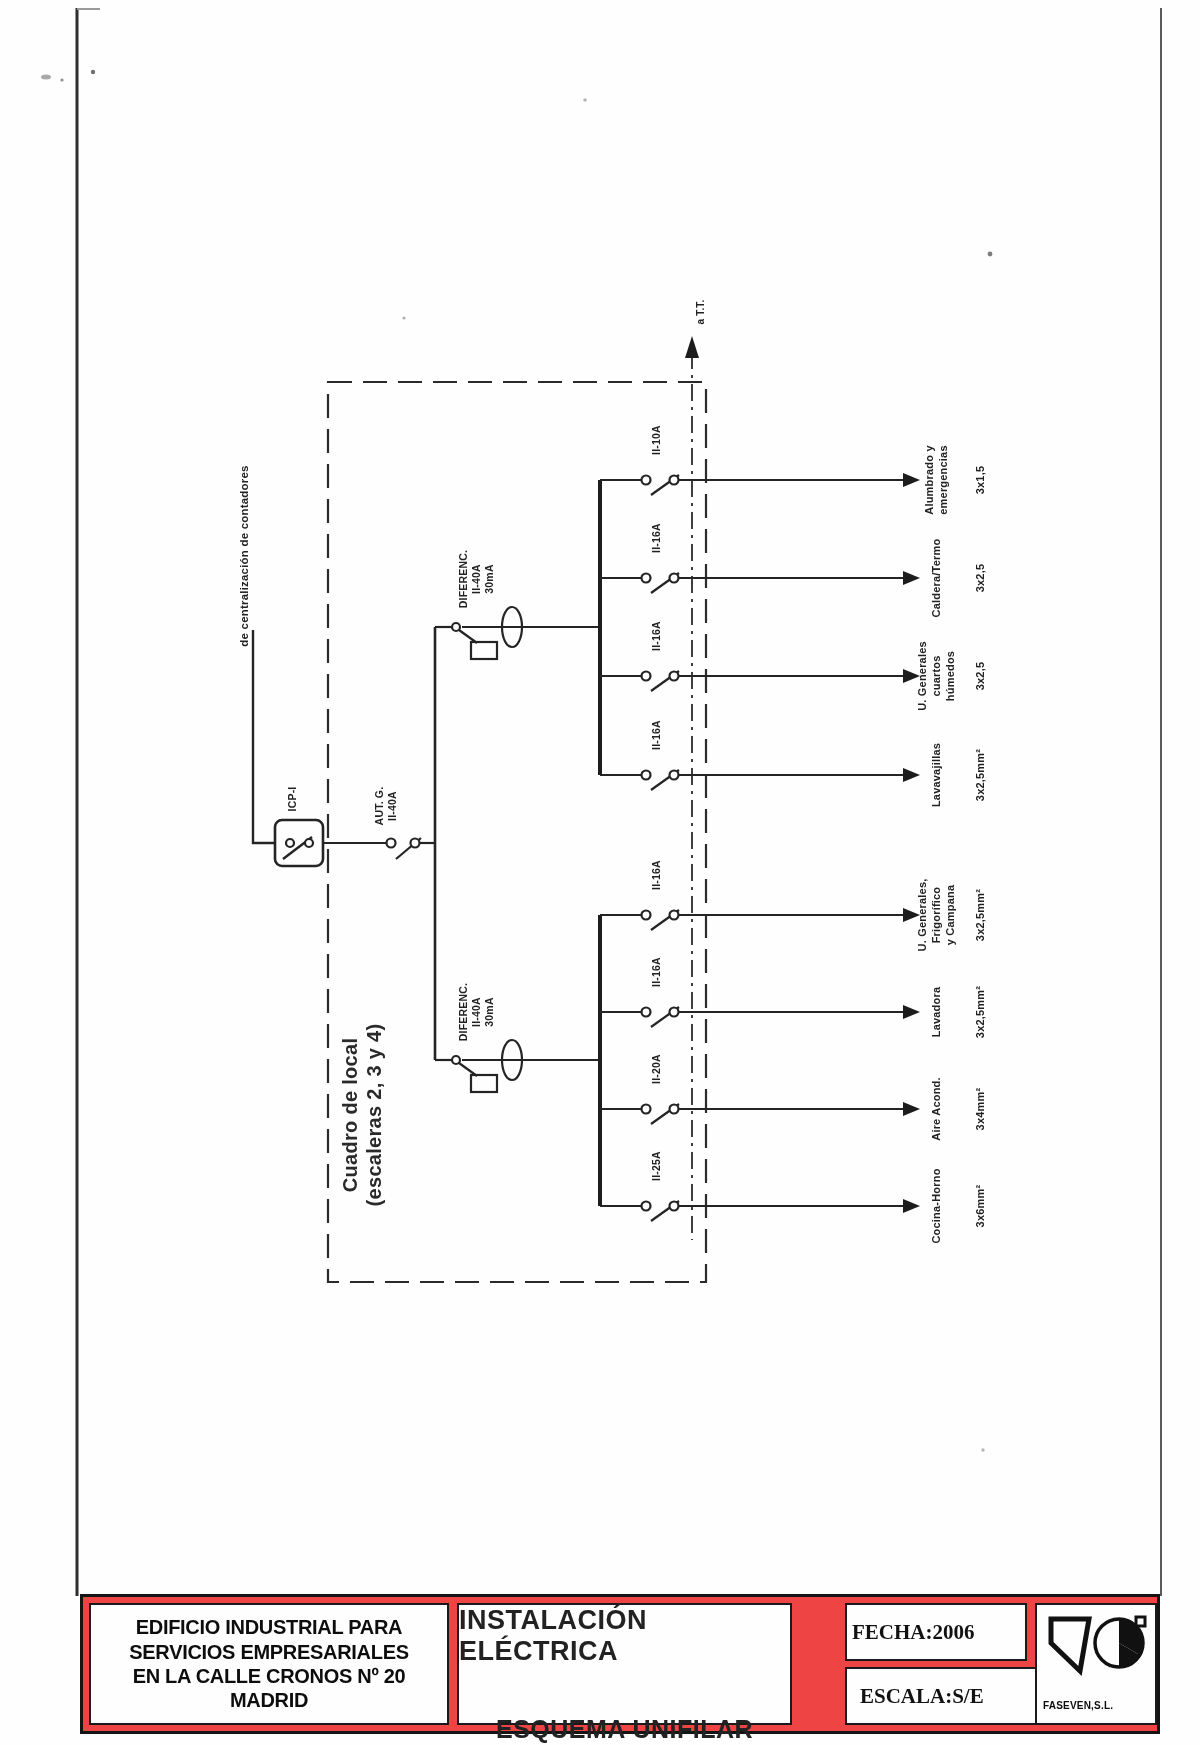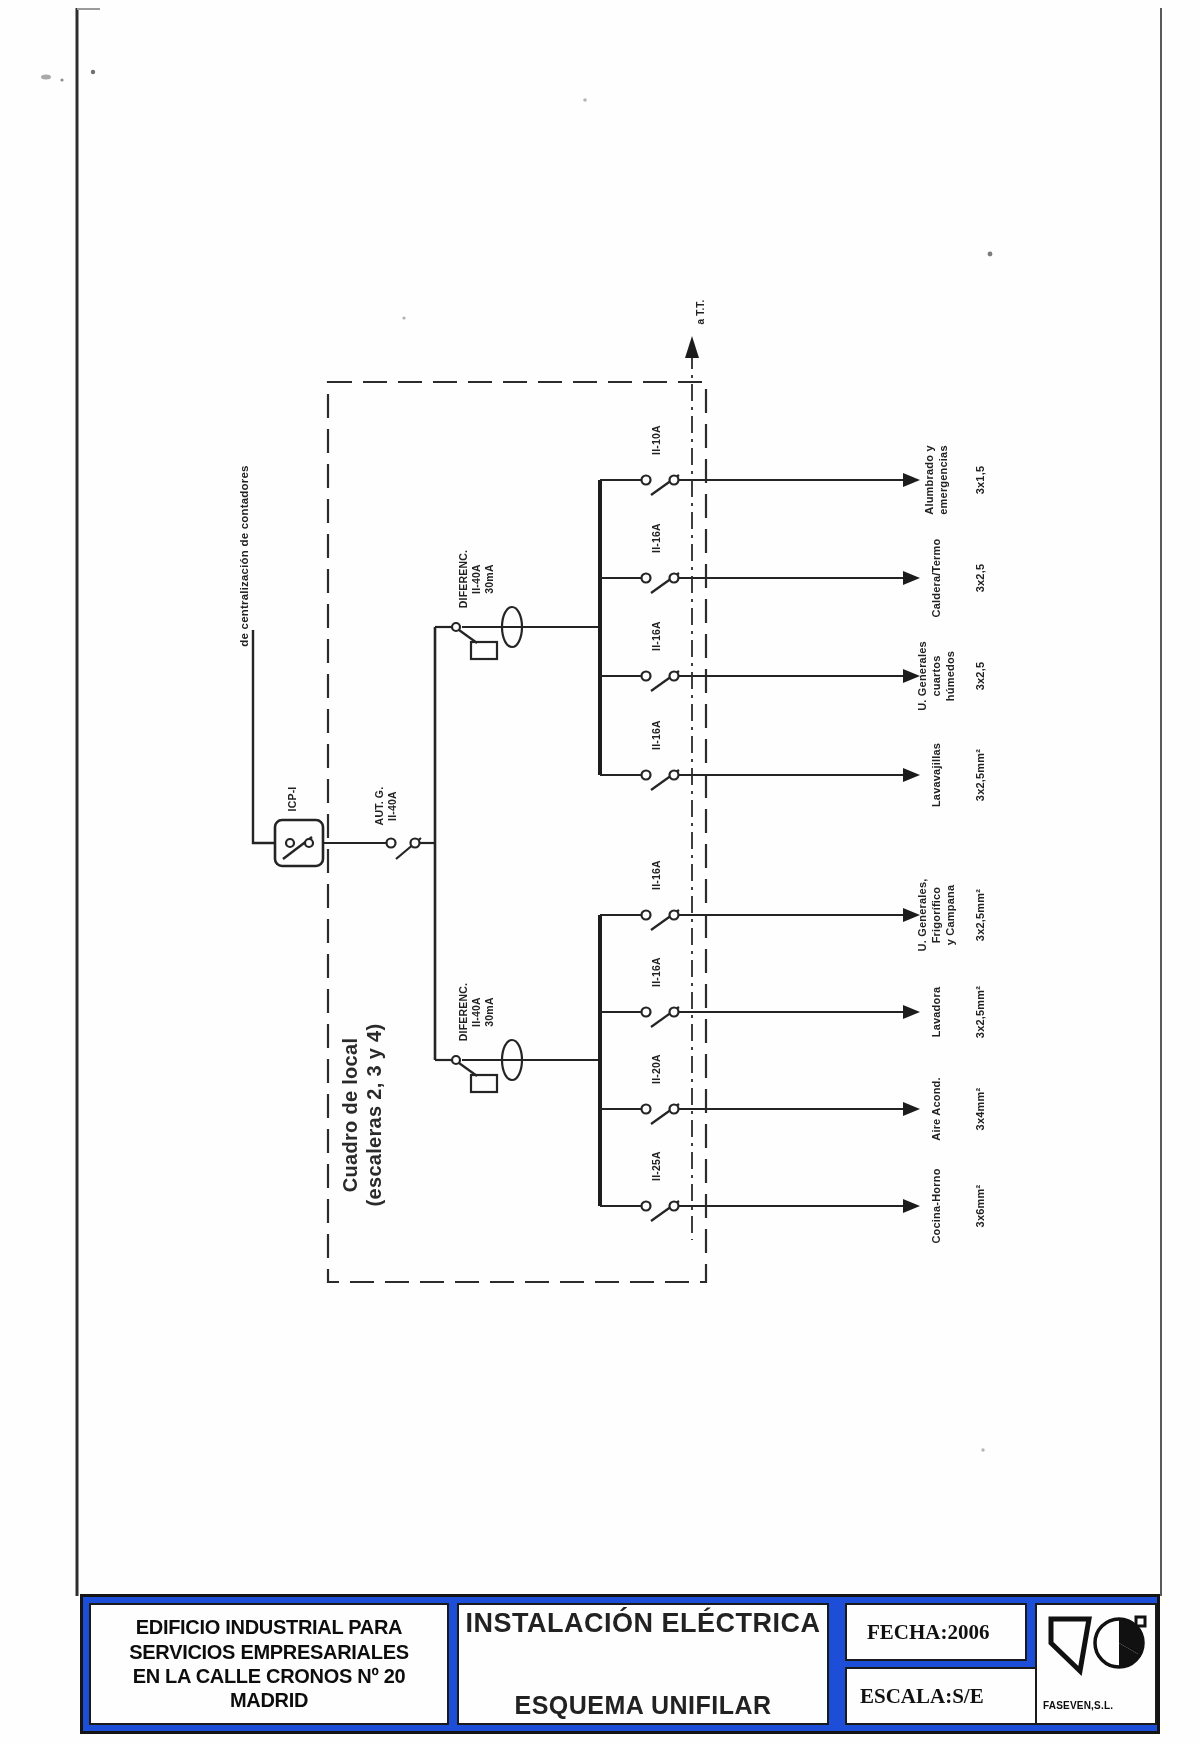--- a/index.html
+++ b/index.html
@@ -14,37 +14,37 @@
   .vlabel{
     position:absolute; white-space:pre-line; text-align:center;
     transform:translate(-50%,-50%) rotate(-90deg);
     font-weight:700; color:#222; line-height:1.25; letter-spacing:.2px;
   }
   .f10{font-size:10px;} .f105{font-size:10.5px;} .f11{font-size:11px;} .f115{font-size:11.5px;}
   .board-lbl{font-size:20px; font-weight:600; line-height:1.22; color:#2a2a2a; letter-spacing:.3px;}
   
   .tb-outer{
     position:absolute; left:80px; top:1594px; width:1080px; height:140px;
-    border:3px solid #141414; box-sizing:border-box; background:#1d4ed8;
+    border:3px solid #141414; box-sizing:border-box; background:#ef4444;
   }
   .tb-cell{position:absolute; border:2.5px solid #1a1a1a; box-sizing:border-box; background:#fefefe;}
   .tb-project{
     left:6px; top:6px; width:360px; height:122px;
     display:flex; align-items:center; justify-content:center; text-align:center;
     font-size:20px; font-weight:800; line-height:1.22; letter-spacing:-0.3px;
     white-space:pre-line; color:#0d0d0d;
   }
   .tb-title{
-    left:374px; top:6px; width:372px; height:122px;
+    left:374px; top:6px; width:335px; height:122px;
     display:flex; flex-direction:column; align-items:center; justify-content:space-evenly;
     color:#222;
   }
   .tb-title .l1{font-size:27px; font-weight:600; letter-spacing:.5px;}
   .tb-title .l2{font-size:25px; font-weight:600; letter-spacing:.5px;margin-top:48px;}
-  .tb-fecha{left:762px; top:6px; width:182px; height:58px; display:flex; align-items:center; padding-left:20px;}
+  .tb-fecha{left:762px; top:6px; width:182px; height:58px; display:flex; align-items:center; padding-left:5px;}
   .tb-escala{left:762px; top:70px; width:212px; height:58px; display:flex; align-items:center; padding-left:13px;}
   .tb-fecha,.tb-escala{font-family:"Liberation Serif", serif; font-weight:700; font-size:21px; color:#111;}
   .tb-fecha .val{}
   .tb-logo{left:952px; top:6px; width:122px; height:122px;}
   .tb-company{
     position:absolute; left:6px; bottom:12px;
     font-family:Liberation Sans, sans-serif; font-weight:700; font-size:10px; color:#0d0d0d;
     letter-spacing:.2px;
   }
 </style>

